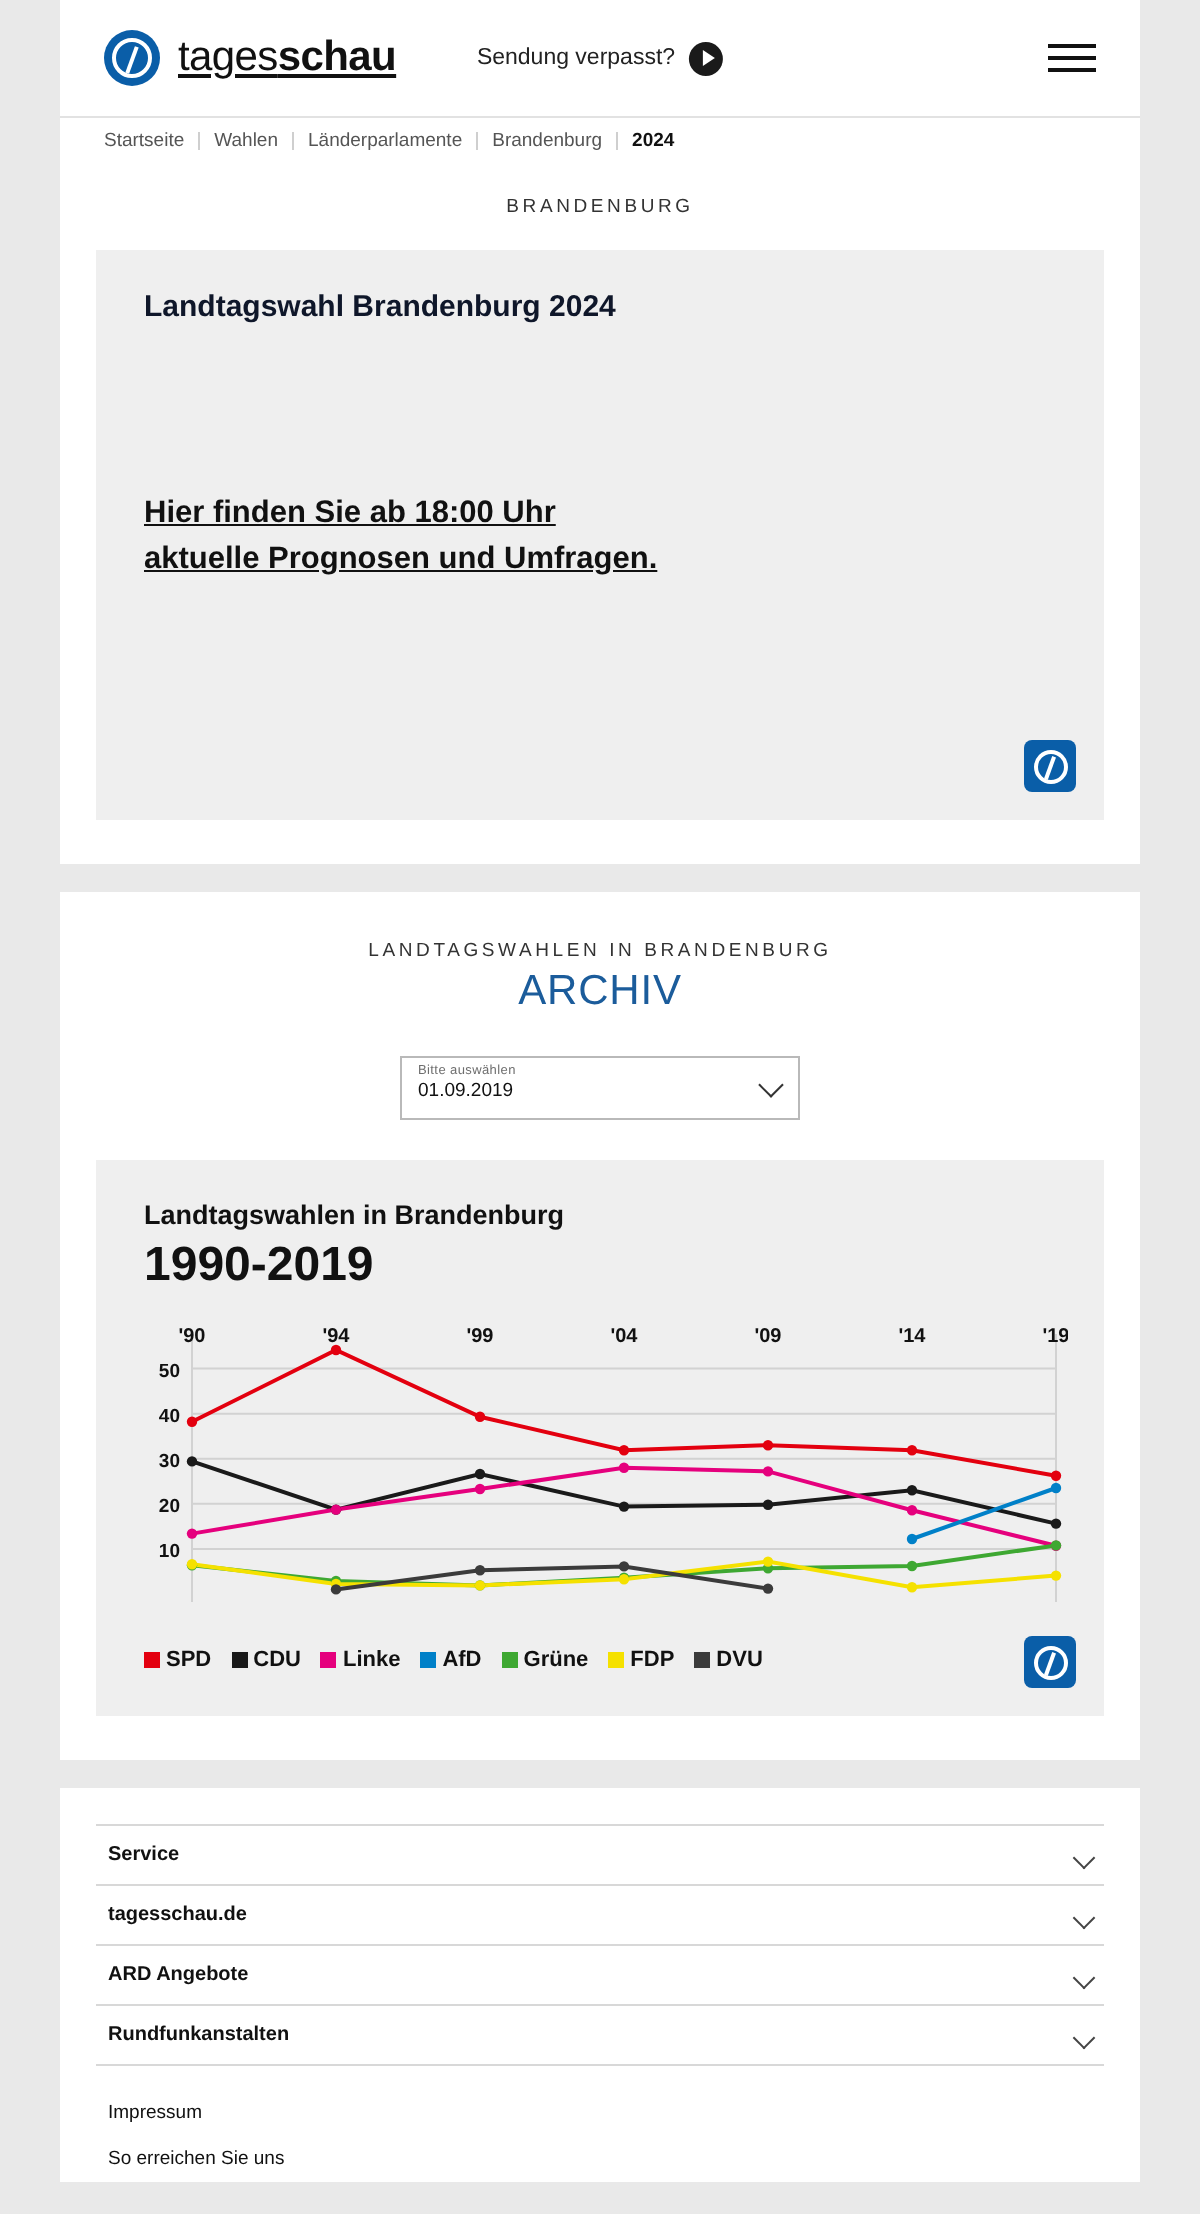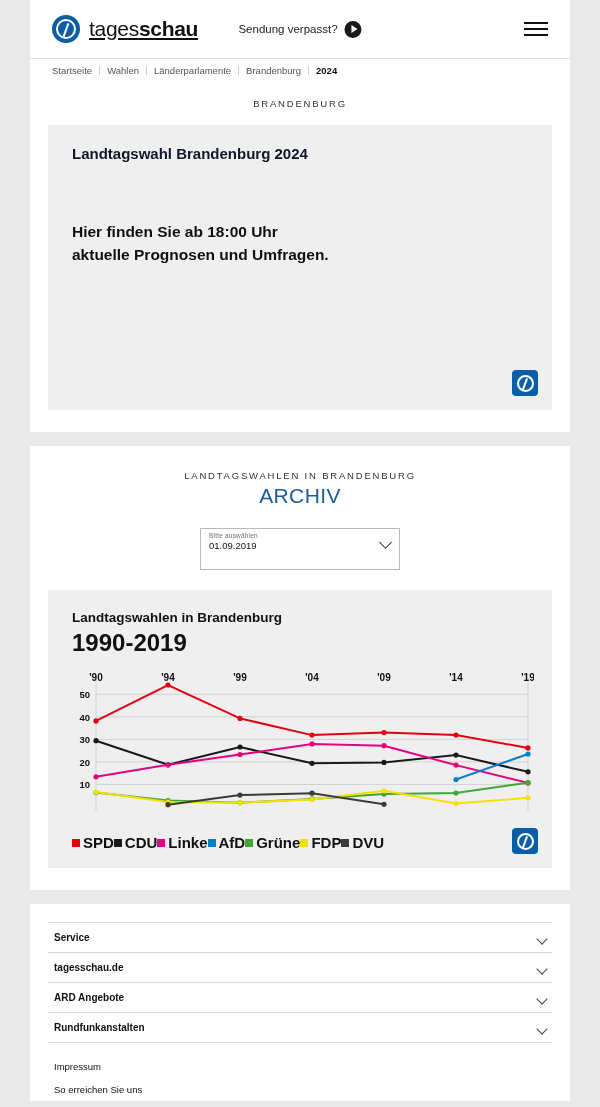--- a/index.html
+++ b/index.html
@@ -66,60 +66,60 @@
   .titleblock { background:#fff; text-align:center; padding:14px 0 16px 0; }
   .kicker { font-size:9.5px; letter-spacing:1.8px; color:#333; }
   .bigtitle { font-size:21px; letter-spacing:0.4px; color:#1b5c9b; margin-top:3px; }
 
   
   .whitepad { background:#fff; padding:0 18px 22px 18px; }
   .greycard { background:#efefef; position:relative; }
   .greycard .pad { padding:20px 24px 0 24px; }
   .card-title { font-size:15px; font-weight:bold; color:#0f172a; }
   .card-head { font-size:15.5px; font-weight:bold; line-height:1.5; color:#111; }
-  .card-head-wrap { padding:0 24px; margin-top:58px; }
+  .card-head-wrap { padding:0 24px; margin-top:83px;text-decoration:underline; }
   .teaser { height:285px; }
   .badge-logo {
     position:absolute; right:14px; bottom:14px;
     width:26px; height:26px; border-radius:4px; background:#0a5ea8;
     display:flex; align-items:center; justify-content:center;
   }
   .badge-logo .b-in { width:17px; height:17px; border-radius:50%; border:2px solid #fff; position:relative; }
   .badge-logo .b-in:after{
     content:""; position:absolute; left:50%; top:1px; width:2px; height:12px; background:#fff;
     transform:translateX(-50%) rotate(20deg);
   }
 
   .gap { height:14px; }
 
   
   .section { background:#fff; }
   .arch-head { text-align:center; padding:24px 0 4px 0; }
   .select-wrap { display:flex; justify-content:center; padding:16px 0 20px 0; }
   .select-box {
-    width:200px; height:42px; border:1px solid #b9b9b9; background:#fff;
+    width:200px; height:32px; border:1px solid #b9b9b9; background:#fff;
     position:relative; padding:3px 8px 0 8px;
   }
   .select-label { font-size:6.5px; color:#6e6e6e; letter-spacing:0.2px; }
   .select-value { font-size:9.5px; color:#111; margin-top:1px; }
   .chev {
     position:absolute; right:9px; top:9px; width:9px; height:9px;
     border-right:1.6px solid #333; border-bottom:1.6px solid #333;
     transform:rotate(45deg);
   }
 
   
   .chartcard { height:278px; }
   .chart-t1 { font-size:13.5px; font-weight:bold; }
   .chart-t2 { font-size:24px; font-weight:bold; margin-top:4px; }
   .plot { position:relative; margin:12px 18px 0 18px; height:155px; }
   .plot svg { display:block; }
   .legend {
-    display:flex; flex-wrap:wrap; padding:10px 0 0 24px;
-    font-size:15px; font-weight:bold; color:#111;
+    display:flex; flex-wrap:wrap; gap:10px; padding:10px 0 0 24px;
+    font-size:11px; font-weight:bold; color:#111;
   }
   .legend .li { display:flex; align-items:center; gap:3px; }
   .legend .sw { width:8px; height:8px; display:inline-block; }
 
   
   .footer { background:#fff; padding:18px 18px 0 18px; margin-top:14px; }
   .acc-row {
     display:flex; align-items:flex-end; justify-content:space-between;
     border-bottom:1px solid #d8d8d8; padding:9px 6px 9px 6px;
     font-size:10px; font-weight:bold; color:#111;

